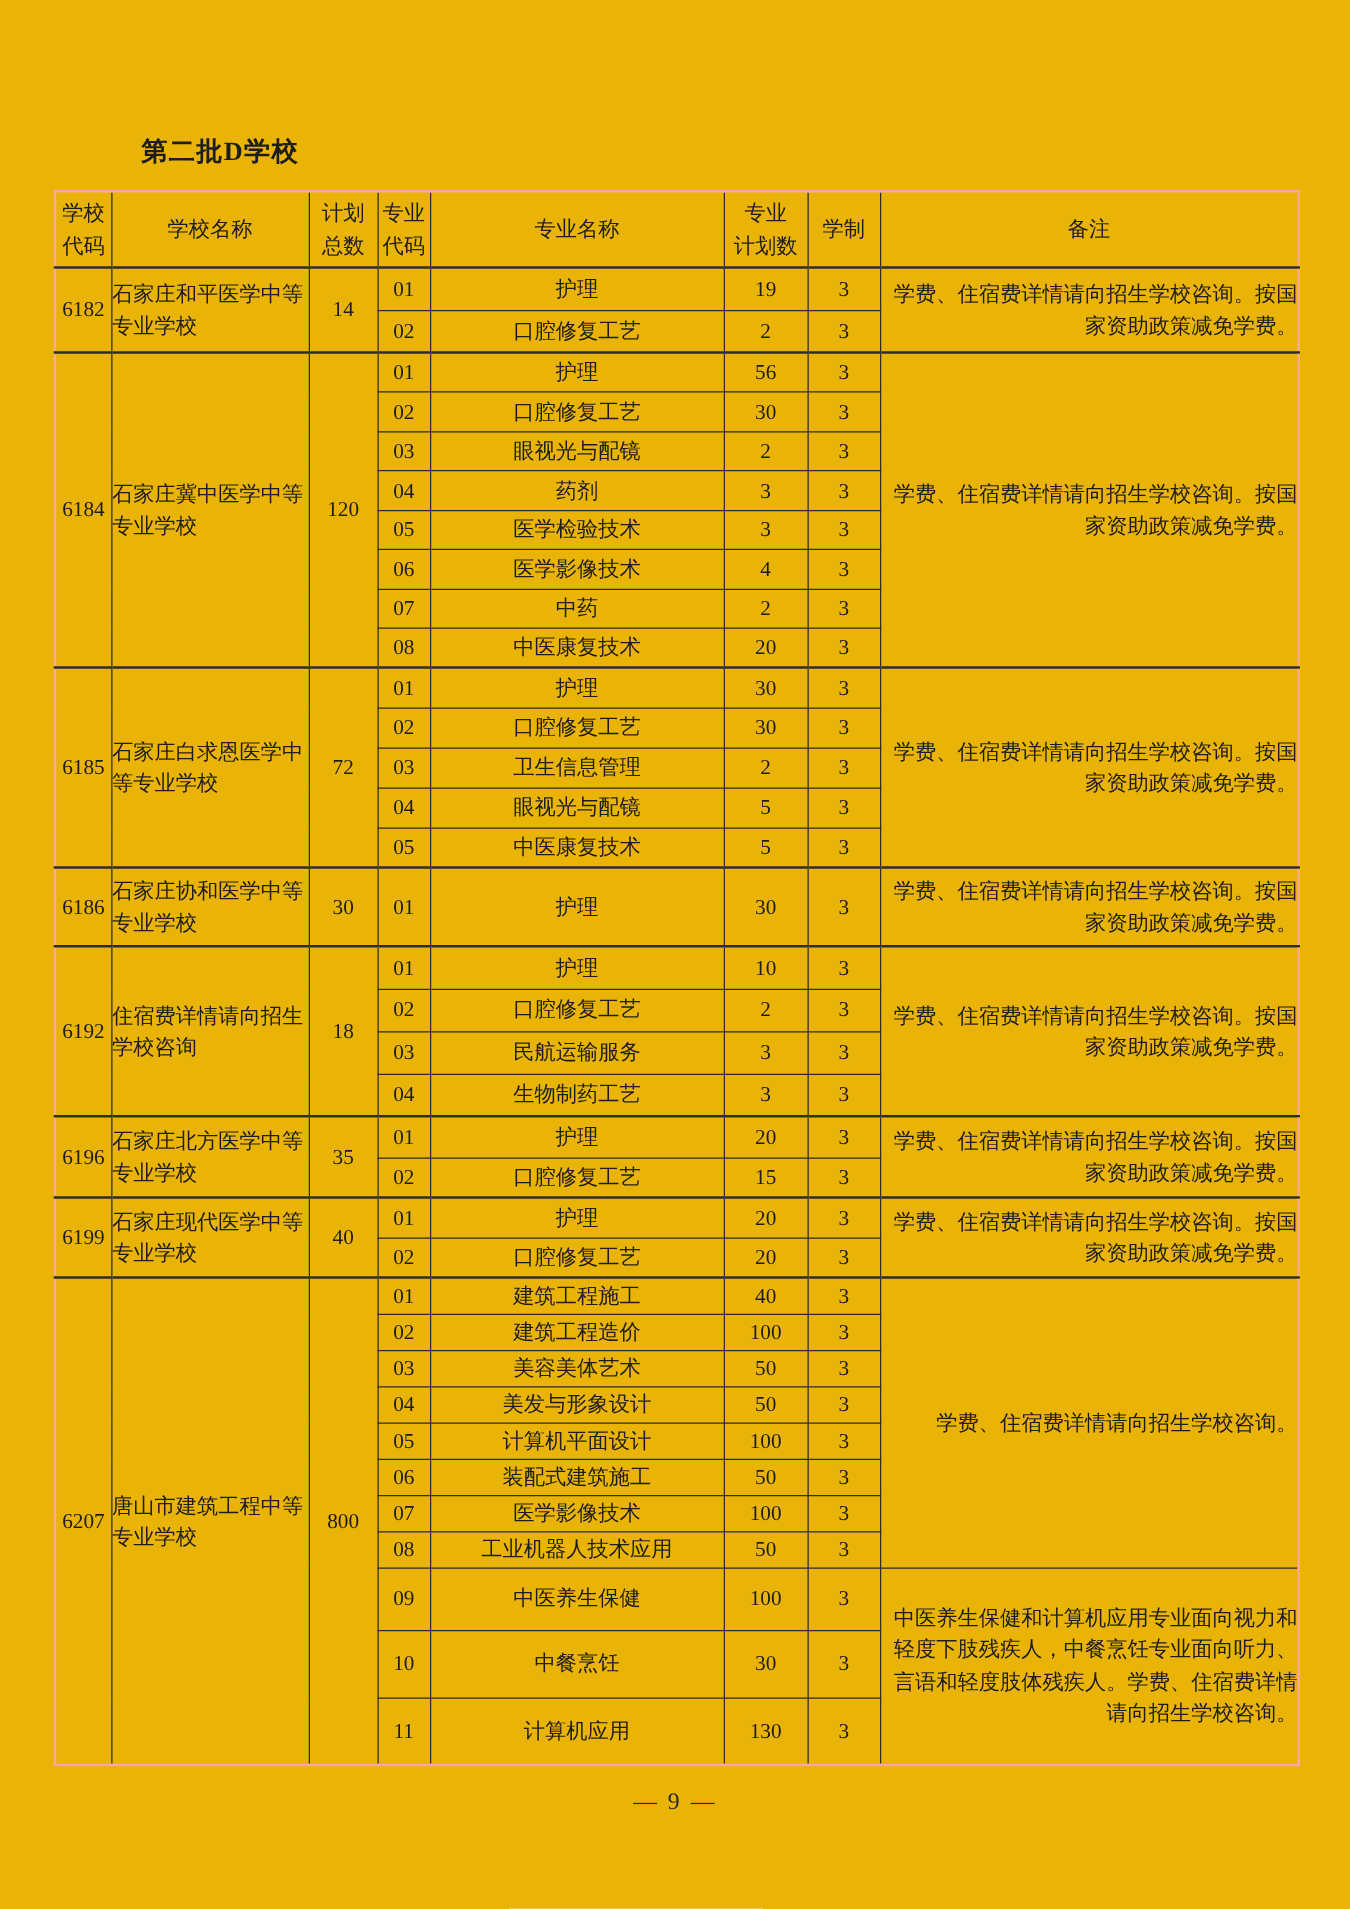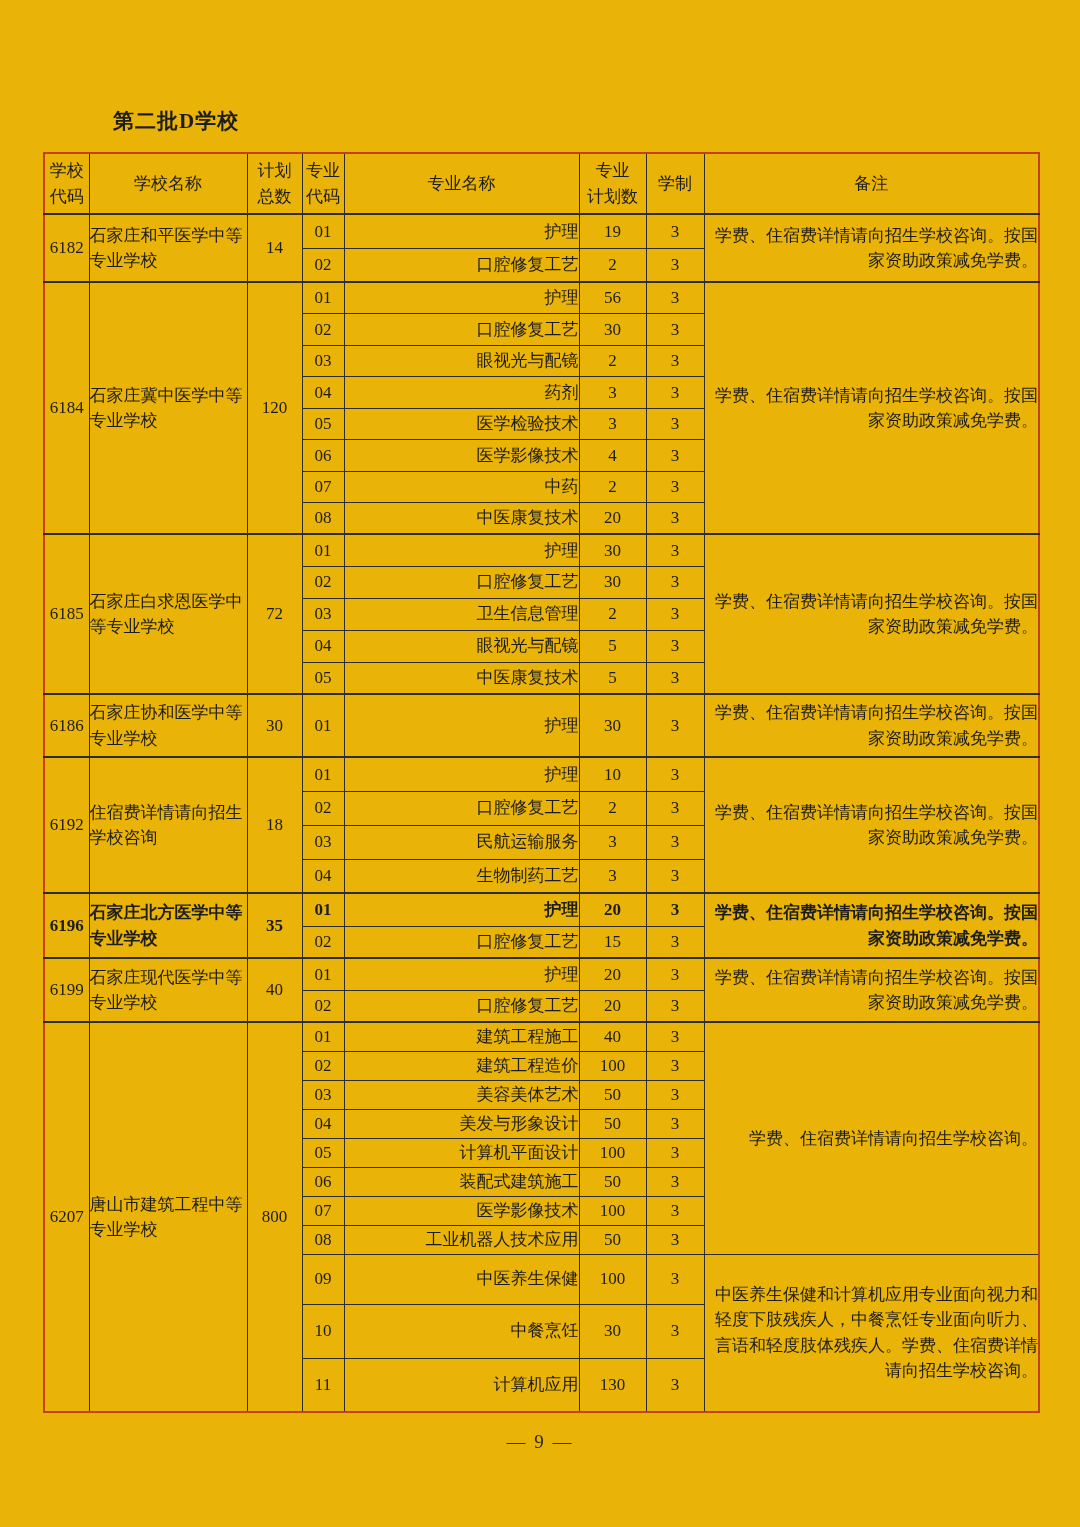--- a/index.html
+++ b/index.html
@@ -14,42 +14,42 @@
   }
   .doc-title{
     position:absolute;left:113px;top:107px;
     font-size:21px;font-weight:bold;letter-spacing:1px;
   }
   table.admission{
     position:absolute;left:43px;top:152px;
     width:995px;
     border-collapse:collapse;
     table-layout:fixed;
-    border:2px solid #c2410c;
+    border:2px solid #fca5a5;
   }
   table.admission th,
   table.admission td{
     border:1px solid #2d2d2d;
     font-size:17px;
     line-height:1.5;
     vertical-align:middle;
     padding:0;
     overflow:hidden;
   }
   thead tr{height:61px;}
   table.admission th{
     font-weight:normal;
     text-align:center;
     white-space:pre-line;
     border-bottom:2px solid #2d2d2d;
   }
   tr.school-start td{border-top:2px solid #2d2d2d;}
   .c-center{text-align:center;}
   .c-name{text-align:left;padding:2px 4px;}
-  .c-major{text-align:right;padding:2px 7px;}
+  .c-major{text-align:center;padding:2px 7px;}
   .c-note{text-align:right;padding:2px 8px;}
   .page-footer{
     position:absolute;left:0;top:1431px;width:100%;
     text-align:center;font-size:19px;color:#2a2a2a;
     letter-spacing:2px;
   }
 </style>
 </head>
 <body>
 
@@ -218,21 +218,21 @@
           <td class="c-major">民航运输服务</td>
           <td class="c-center">3</td>
           <td class="c-center">3</td>
         </tr>
         <tr style="height: 34px;">
           <td class="c-center">04</td>
           <td class="c-major">生物制药工艺</td>
           <td class="c-center">3</td>
           <td class="c-center">3</td>
         </tr>
-        <tr class="school-start" style="height: 33px; font-weight: bold;">
+        <tr class="school-start" style="height: 33px;">
           <td class="c-center" rowspan="2">6196</td>
           <td class="c-name" rowspan="2">石家庄北方医学中等专业学校</td>
           <td class="c-center" rowspan="2">35</td>
           <td class="c-center">01</td>
           <td class="c-major">护理</td>
           <td class="c-center">20</td>
           <td class="c-center">3</td>
           <td class="c-note" rowspan="2">学费、住宿费详情请向招生学校咨询。按国家资助政策减免学费。</td>
         </tr>
         <tr style="height: 32px;">

